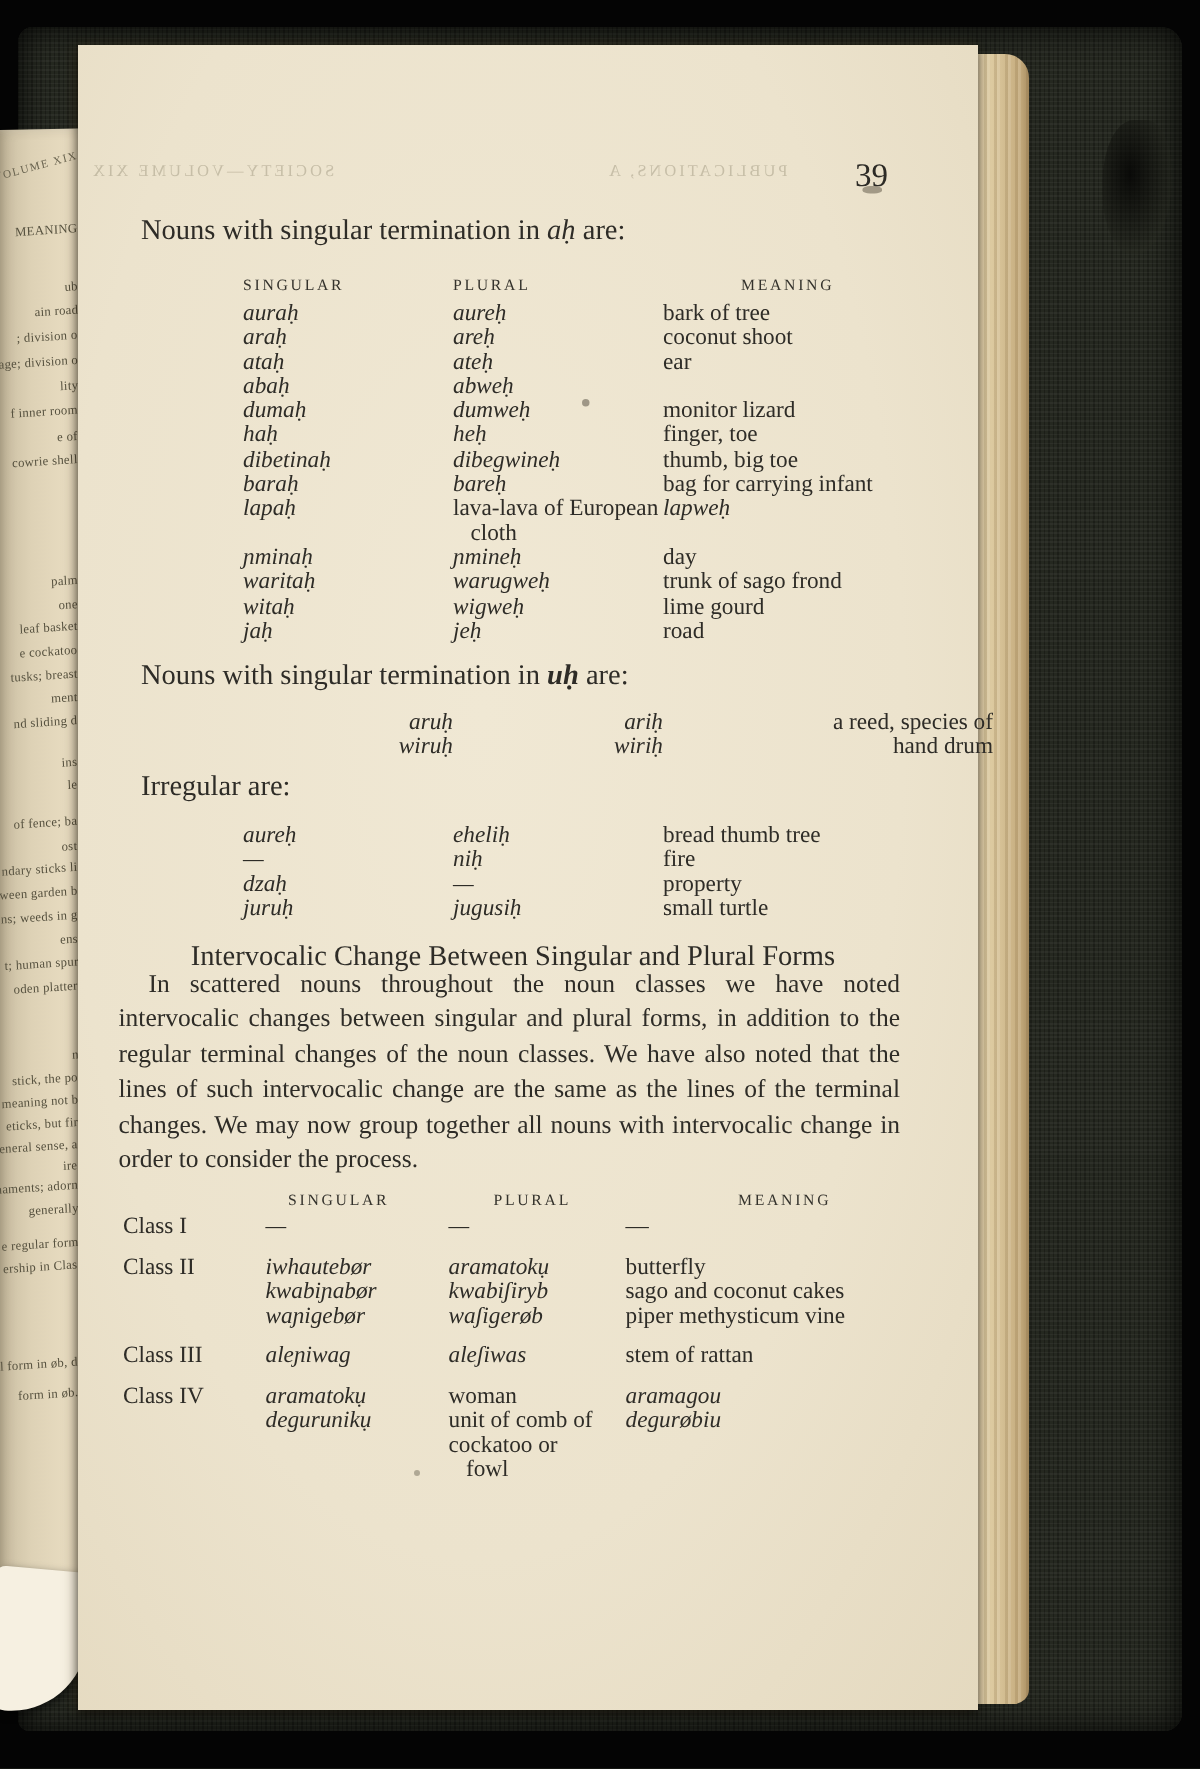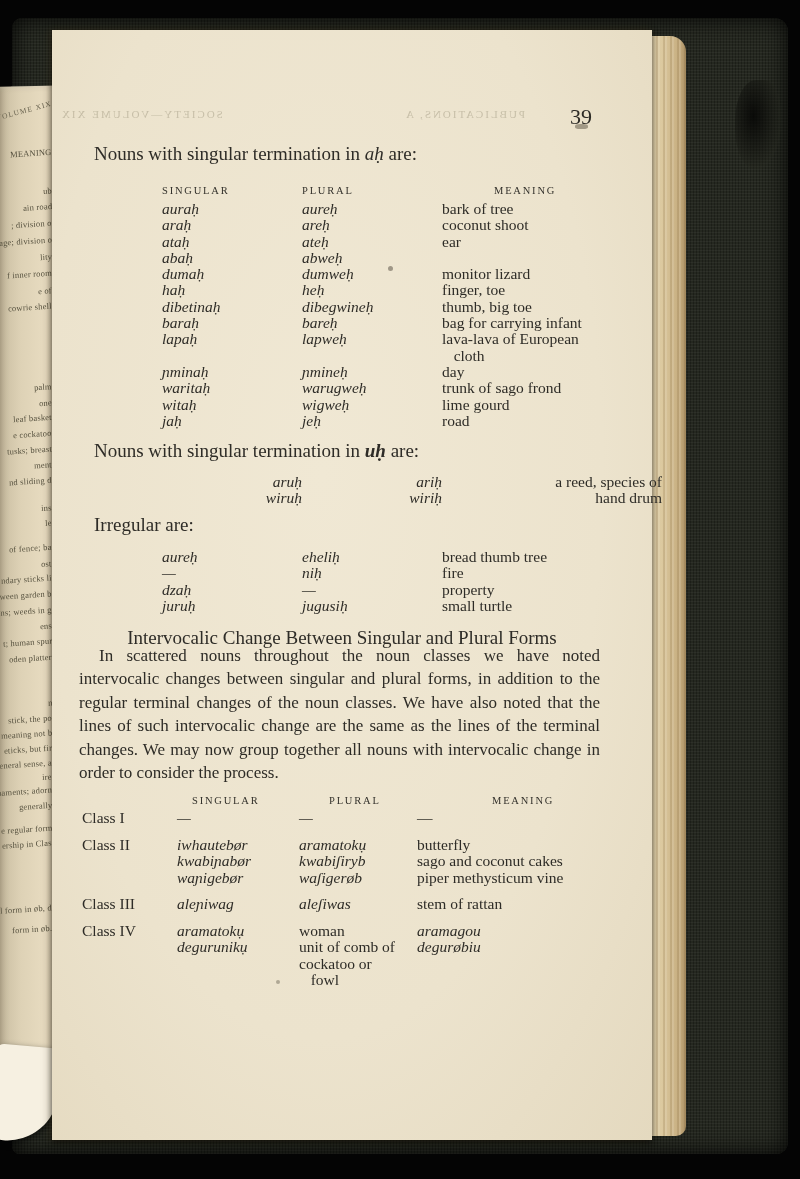--- a/index.html
+++ b/index.html
@@ -154,23 +154,23 @@
       <div class="cell sing">haḥ</div>
       <div class="cell plur">heḥ</div>
       <div class="cell mean">finger, toe</div>
       <div class="cell sing">dibetinaḥ</div>
       <div class="cell plur">dibegwineḥ</div>
       <div class="cell mean">thumb, big toe</div>
       <div class="cell sing">baraḥ</div>
       <div class="cell plur">bareḥ</div>
       <div class="cell mean">bag for carrying infant</div>
       <div class="cell sing">lapaḥ</div>
-      <div class="cell plur">lapweḥ</div>
       <div class="cell mean">lava-lava of European
    cloth</div>
+      <div class="cell plur">lapweḥ</div>
       <div class="cell sing">ɲminaḥ</div>
       <div class="cell plur">ɲmineḥ</div>
       <div class="cell mean">day</div>
       <div class="cell sing">waritaḥ</div>
       <div class="cell plur">warugweḥ</div>
       <div class="cell mean">trunk of sago frond</div>
       <div class="cell sing">witaḥ</div>
       <div class="cell plur">wigweḥ</div>
       <div class="cell mean">lime gourd</div>
       <div class="cell sing">jaḥ</div>

